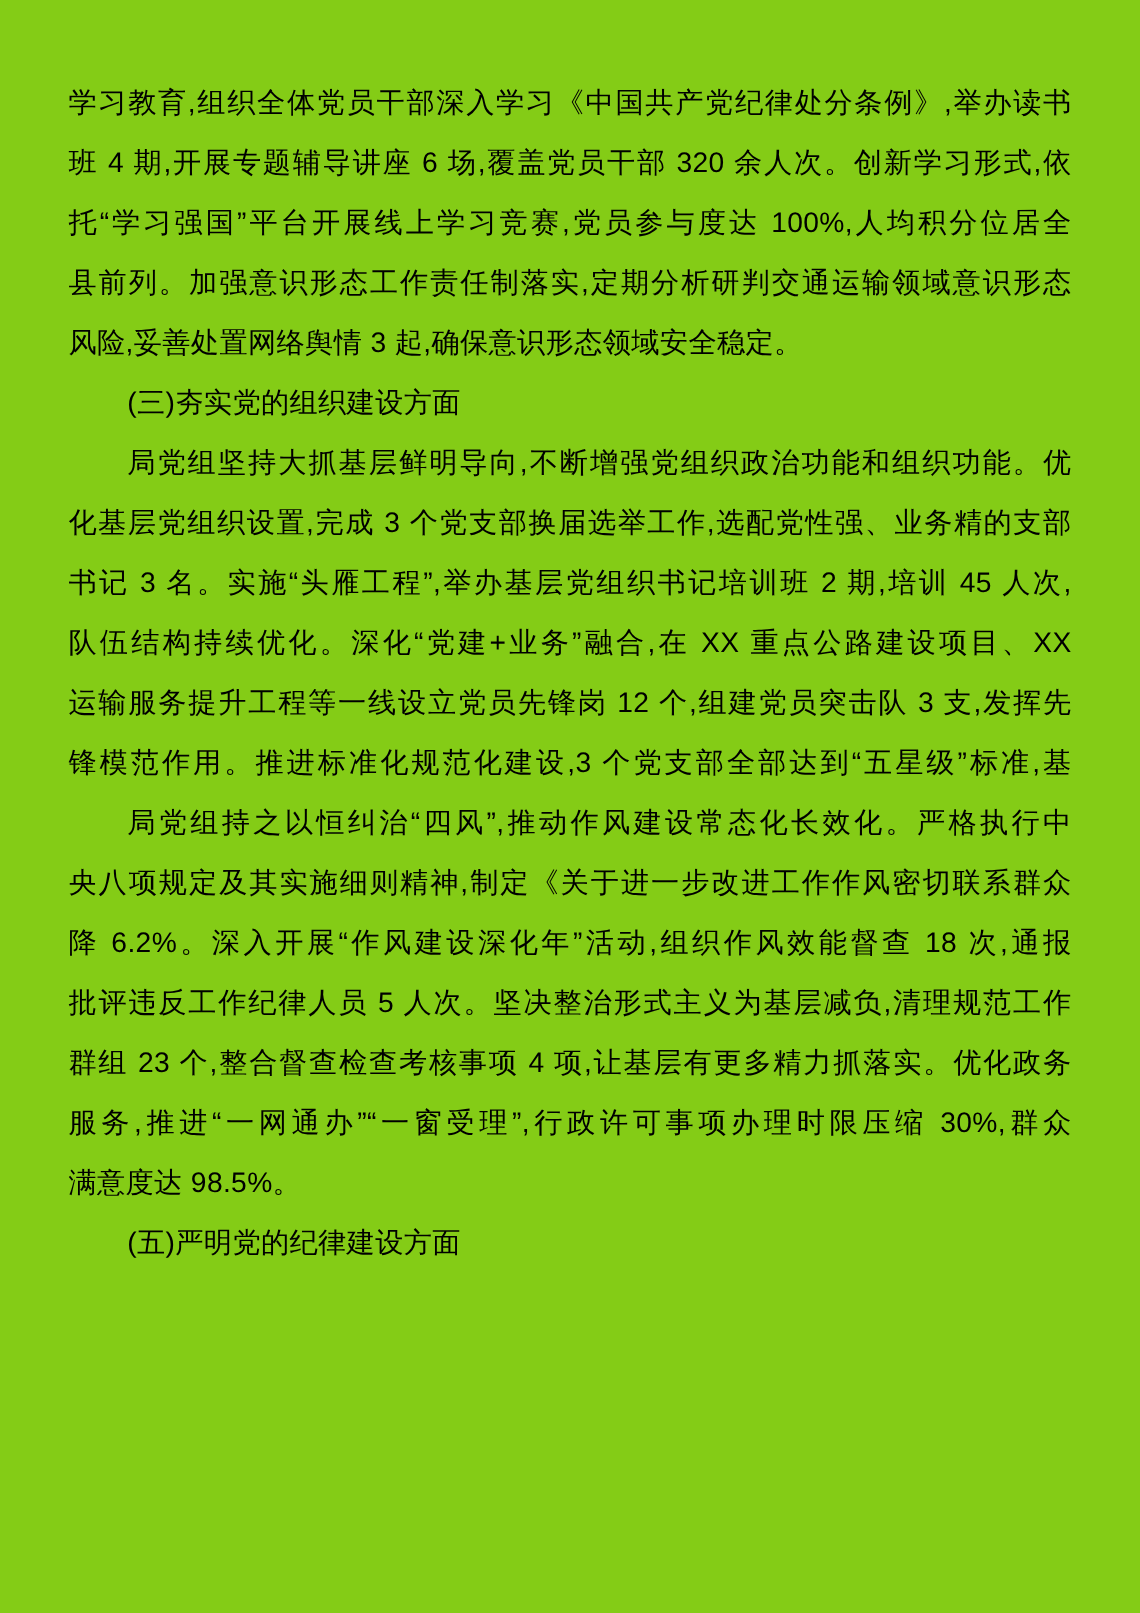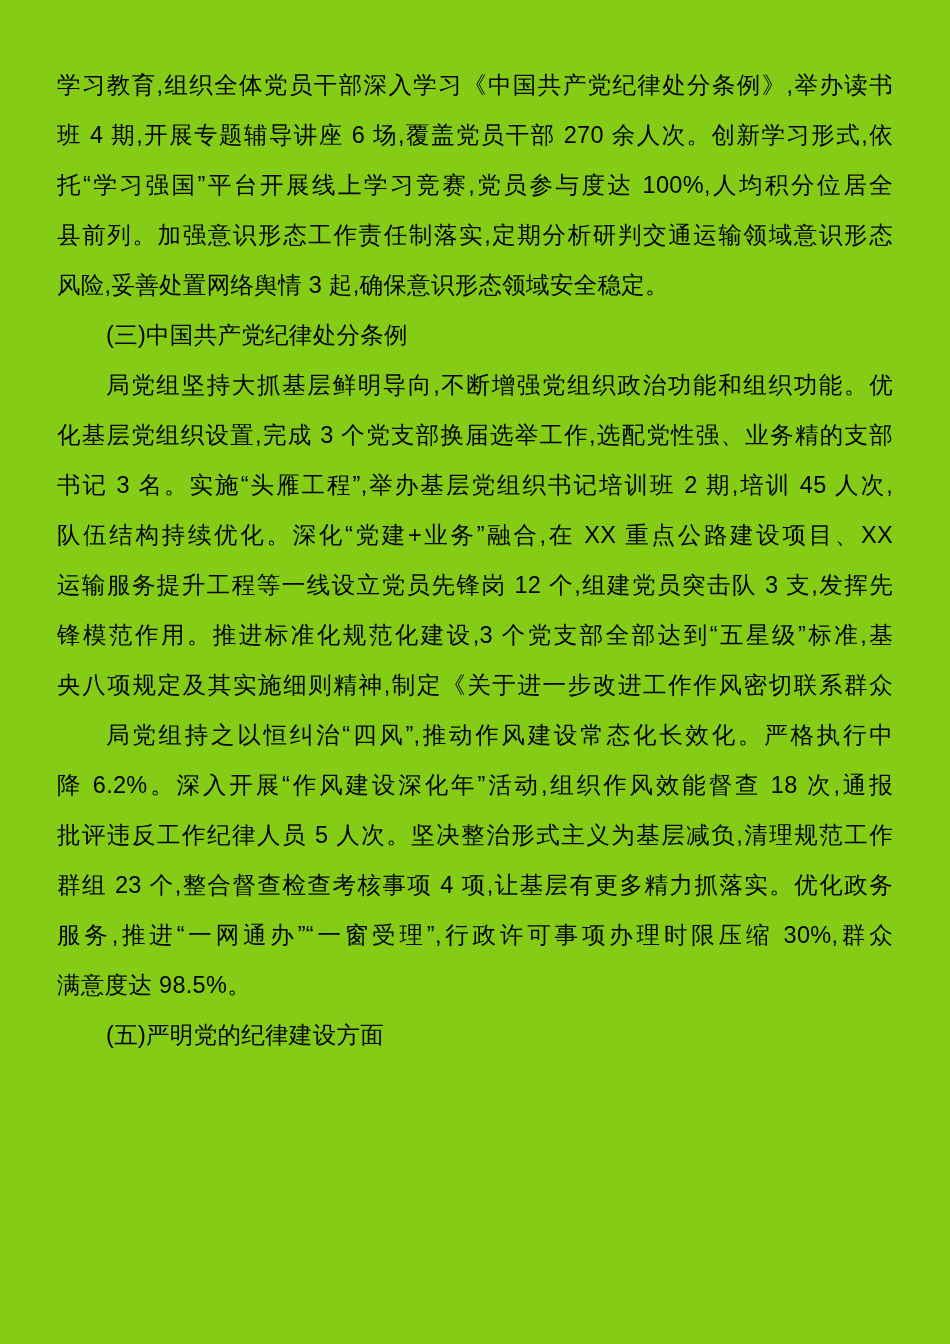--- a/index.html
+++ b/index.html
@@ -44,39 +44,39 @@
     text-indent: 49px;
   }
 </style>
 </head>
 <body>
 
 <div class="page">
   <div>
       <div class="block paragraph">
         <div class="line fill">学习教育,组织全体党员干部深入学习《中国共产党纪律处分条例》,举办读书</div>
-        <div class="line fill">班 4 期,开展专题辅导讲座 6 场,覆盖党员干部 270 余人次。创新学习形式,依</div>
+        <div class="line fill">班 4 期,开展专题辅导讲座 6 场,覆盖党员干部 320 余人次。创新学习形式,依</div>
         <div class="line fill">托“学习强国”平台开展线上学习竞赛,党员参与度达 100%,人均积分位居全</div>
         <div class="line fill">县前列。加强意识形态工作责任制落实,定期分析研判交通运输领域意识形态</div>
         <div class="line">风险,妥善处置网络舆情 3 起,确保意识形态领域安全稳定。</div>
       </div>
       <div class="block heading">
-        <div class="line indent">(三)中国共产党纪律处分条例</div>
+        <div class="line indent">(三)夯实党的组织建设方面</div>
       </div>
       <div class="block paragraph">
         <div class="line indent fill">局党组坚持大抓基层鲜明导向,不断增强党组织政治功能和组织功能。优</div>
         <div class="line fill">化基层党组织设置,完成 3 个党支部换届选举工作,选配党性强、业务精的支部</div>
         <div class="line fill">书记 3 名。实施“头雁工程”,举办基层党组织书记培训班 2 期,培训 45 人次,</div>
         <div class="line fill">队伍结构持续优化。深化“党建+业务”融合,在 XX 重点公路建设项目、XX</div>
         <div class="line fill">运输服务提升工程等一线设立党员先锋岗 12 个,组建党员突击队 3 支,发挥先</div>
         <div class="line fill">锋模范作用。推进标准化规范化建设,3 个党支部全部达到“五星级”标准,基</div>
       </div>
       <div class="block paragraph">
+        <div class="line indent fill">局党组持之以恒纠治“四风”,推动作风建设常态化长效化。严格执行中</div>
         <div class="line fill">央八项规定及其实施细则精神,制定《关于进一步改进工作作风密切联系群众</div>
-        <div class="line indent fill">局党组持之以恒纠治“四风”,推动作风建设常态化长效化。严格执行中</div>
         <div class="line fill">降 6.2%。深入开展“作风建设深化年”活动,组织作风效能督查 18 次,通报</div>
         <div class="line fill">批评违反工作纪律人员 5 人次。坚决整治形式主义为基层减负,清理规范工作</div>
         <div class="line fill">群组 23 个,整合督查检查考核事项 4 项,让基层有更多精力抓落实。优化政务</div>
         <div class="line fill">服务,推进“一网通办”“一窗受理”,行政许可事项办理时限压缩 30%,群众</div>
         <div class="line">满意度达 98.5%。</div>
       </div>
       <div class="block heading">
         <div class="line indent">(五)严明党的纪律建设方面</div>
       </div>
     </div>

